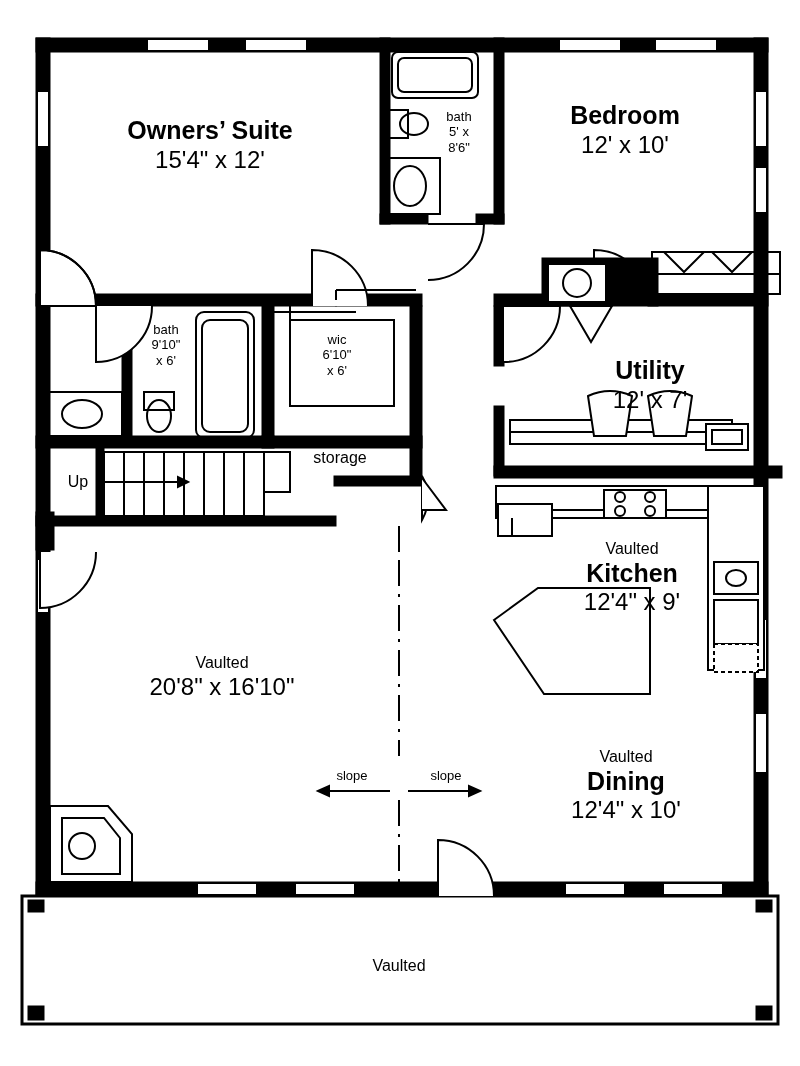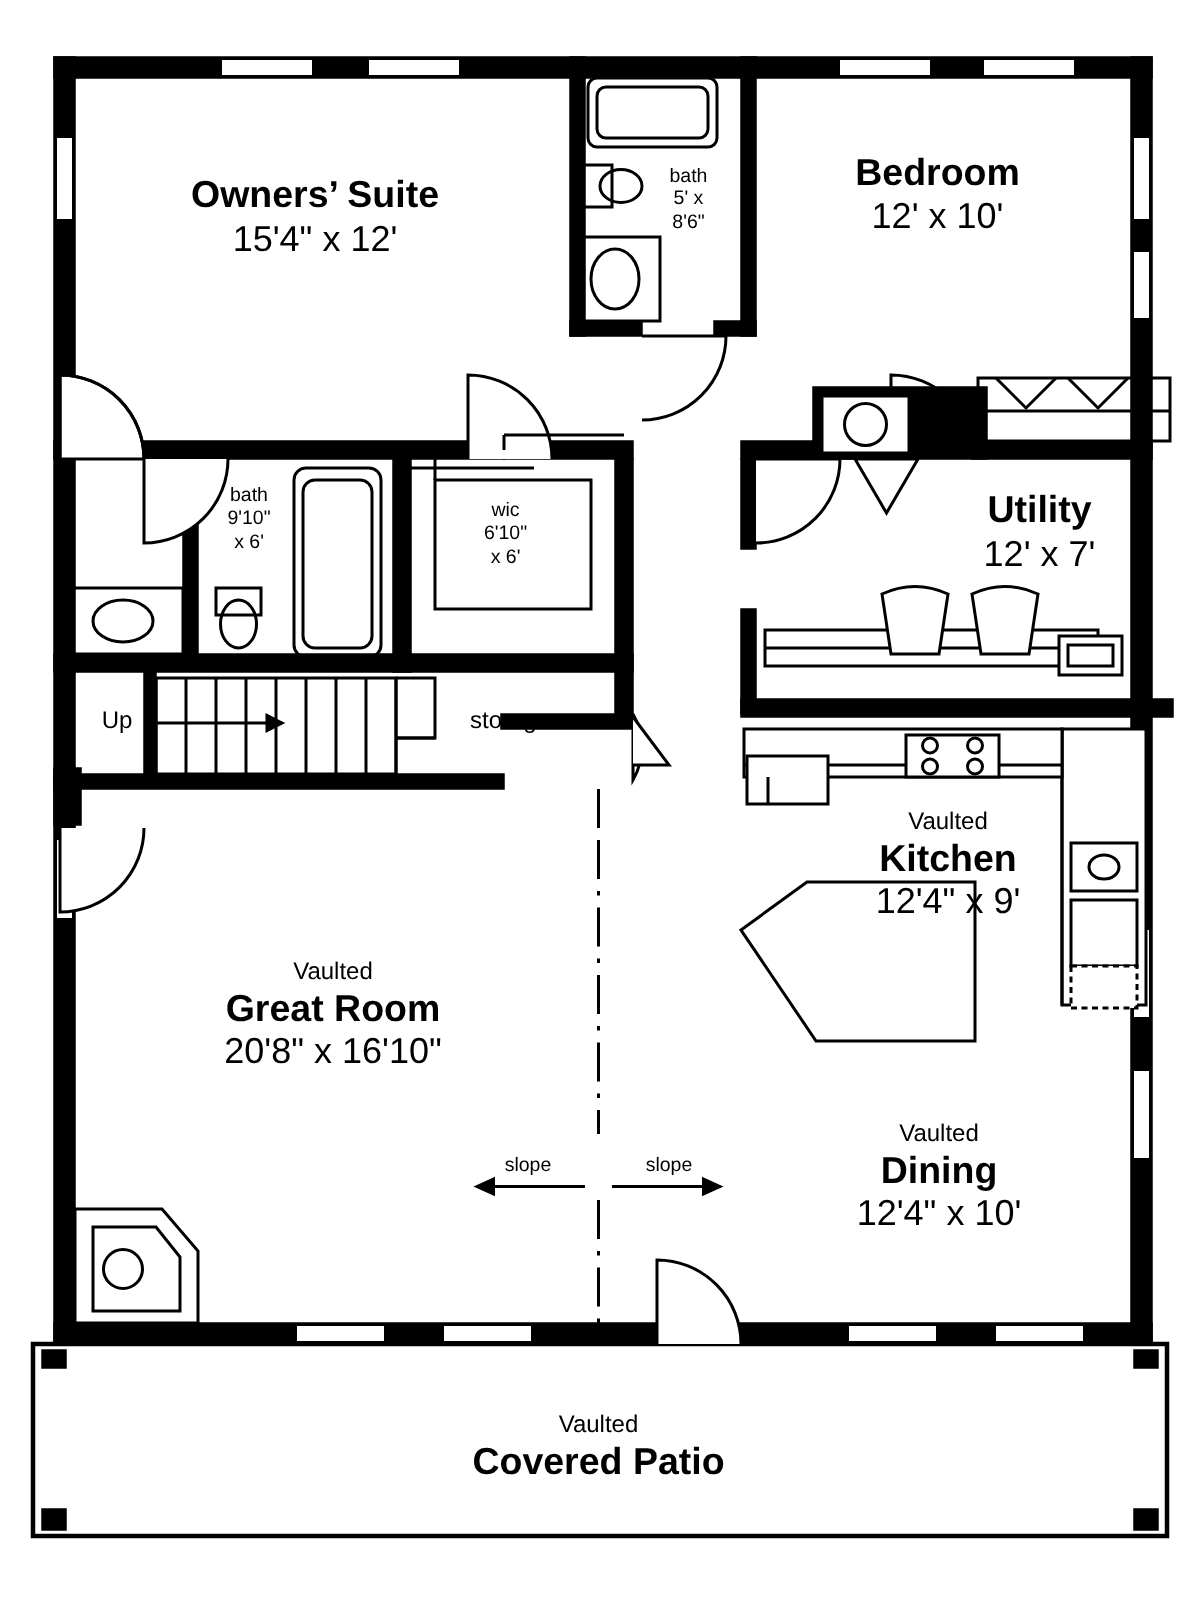--- a/index.html
+++ b/index.html
@@ -287,54 +287,52 @@
   <div class="sm">9'10"</div>
   <div class="sm">x 6'</div>
 </div>
 
 <div class="lbl ctr" style="left:337px; top:355px;">
   <div class="sm">wic</div>
   <div class="sm">6'10"</div>
   <div class="sm">x 6'</div>
 </div>
 
-<div class="lbl ctr" style="left:650px; top:355px;margin-left:43px;">
+<div class="lbl ctr" style="left:650px; top:385px;">
   <div class="big">Utility</div>
   <div class="med">12' x 7'</div>
 </div>
 
-<div class="lbl ctr" style="left:340px; top:482px;">
+<div class="lbl ctr" style="left:340px; top:458px;">
   <div class="bigplain">storage</div>
 </div>
 
 <div class="lbl ctr" style="left:78px; top:482px;">
   <div class="bigplain">Up</div>
 </div>
 
 <div class="lbl ctr" style="left:222px; top:678px;">
   <div class="bigplain">Vaulted</div>
-  <div class="big">Great Room</div>
   <div class="med">20'8" x 16'10"</div>
 </div>
 
 <div class="lbl ctr" style="left:632px; top:578px;">
   <div class="bigplain">Vaulted</div>
   <div class="big">Kitchen</div>
   <div class="med">12'4" x 9'</div>
 </div>
 
 <div class="lbl ctr" style="left:626px; top:786px;">
   <div class="bigplain">Vaulted</div>
   <div class="big">Dining</div>
   <div class="med">12'4" x 10'</div>
 </div>
 
 <div class="lbl ctr" style="left:399px; top:966px;">
   <div class="bigplain">Vaulted</div>
-  <div class="big">Covered Patio</div>
 </div>
 
 <div class="lbl ctr" style="left:352px; top:776px;">
   <div class="sm">slope</div>
 </div>
 <div class="lbl ctr" style="left:446px; top:776px;">
   <div class="sm">slope</div>
 </div>
 
 </body></html>

